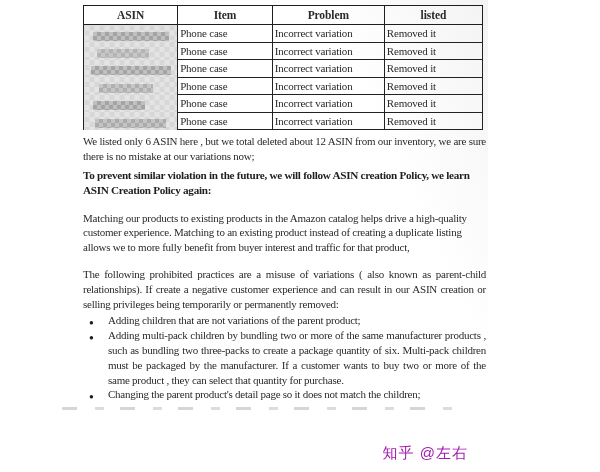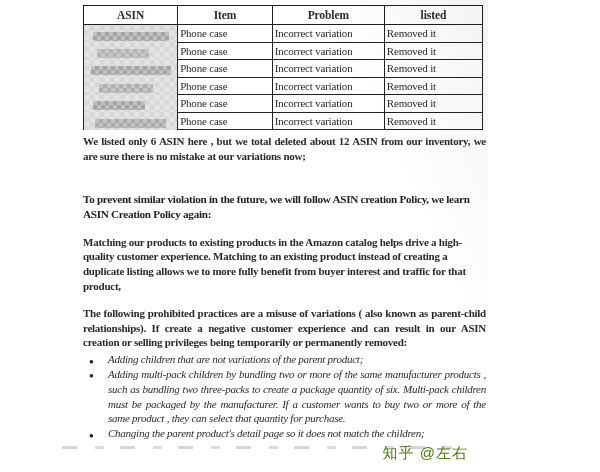--- a/index.html
+++ b/index.html
@@ -33,47 +33,47 @@
     background:repeating-conic-gradient(#a4a4a4 0% 25%, #c0c0c0 0% 50%) 0 0/8px 8px;
   }
   tbody tr:nth-child(1) .mosaic { margin:5px 8px 0 9px; }
   tbody tr:nth-child(2) .mosaic { margin:5px 28px 0 13px; opacity:.75; }
   tbody tr:nth-child(3) .mosaic { margin:5px 6px 0 7px; }
   tbody tr:nth-child(4) .mosaic { margin:5px 24px 0 15px; opacity:.8; }
   tbody tr:nth-child(5) .mosaic { margin:5px 32px 0 9px; }
   tbody tr:nth-child(6) .mosaic { margin:5px 11px 0 11px; opacity:.88; }
 
   
-  p { margin:0; font-size:11px; line-height:14.8px; letter-spacing:-0.25px;font-weight:bold; }
+  p { margin:0; font-size:11px; line-height:14.8px; letter-spacing:-0.25px; }
   .summary { margin-top:4px; text-align:justify; }
   .heading {
-    margin-top:28px; font-weight:bold; font-size:11.2px;
+    margin-top:4px; font-weight:bold; font-size:11.2px;
     line-height:15.5px; letter-spacing:-0.3px; color:#1f1f1f;
   }
   .body { margin-top:12px; }
   .justify { text-align:justify; }
   ul { margin:2px 0 0 0; padding-left:25px; list-style:none; }
   li {
     position:relative; font-size:11px; line-height:14.8px;
-    letter-spacing:-0.25px; text-align:justify;font-style:italic;
+    letter-spacing:-0.25px; text-align:justify;
   }
   li::before {
     content:"\25CF"; position:absolute; left:-19px; top:2.5px;
     font-size:8px; color:#1f1f1f;
   }
   .cut-line {
     margin:5px 0 0 -21px; width:400px; height:3px; opacity:.7; border-radius:1px;
     background:repeating-linear-gradient(90deg,
       #c4c4c4 0 15px, rgba(0,0,0,0) 15px 33px,
       #cdcdcd 33px 42px, rgba(0,0,0,0) 42px 58px);
   }
   .watermark {
     position:absolute; right:20px; bottom:9px;
     font-family:"Liberation Sans","DejaVu Sans",sans-serif;
-    font-size:15px; color:#4d7c0f; letter-spacing:1px;
+    font-size:15px; color:#a21caf; letter-spacing:1px;
   }
 </style>
 </head>
 <body>
 
 <div class="page">
   <div class="scan-tint"></div>
 
   <div class="doc">
 

